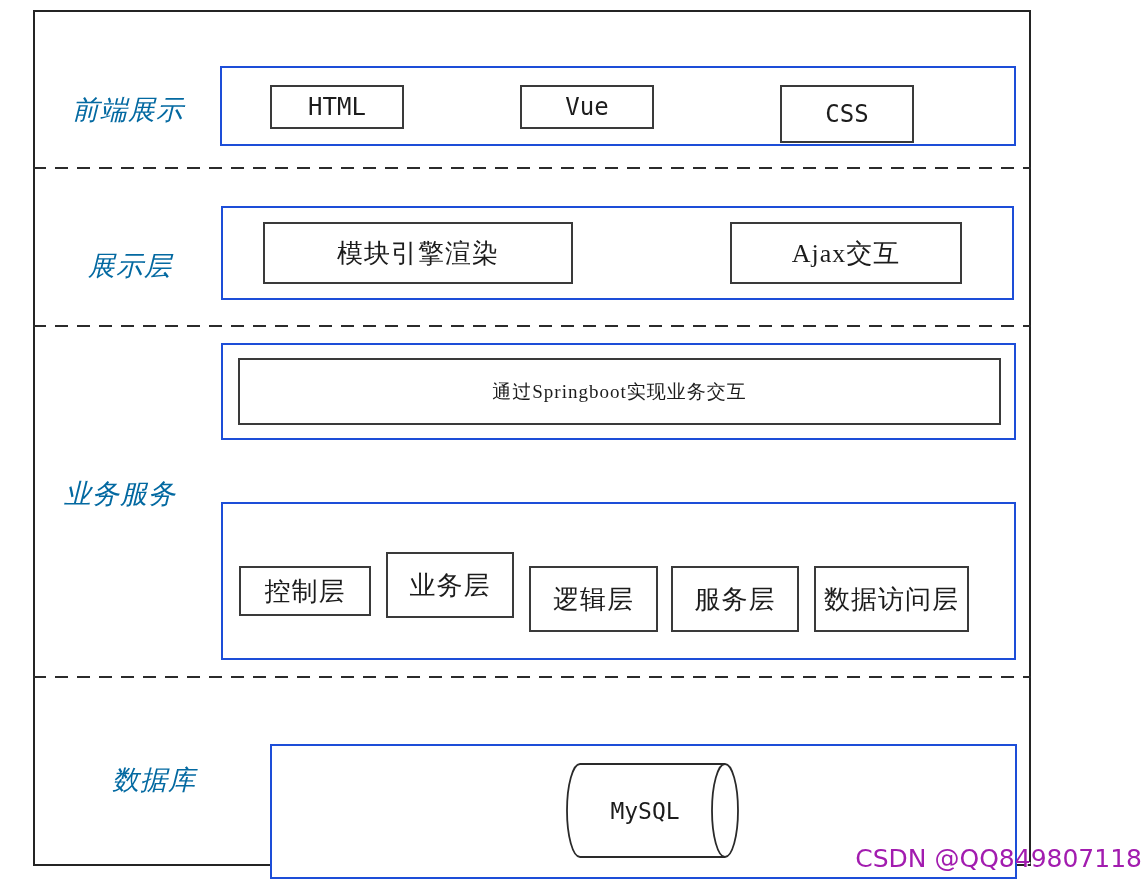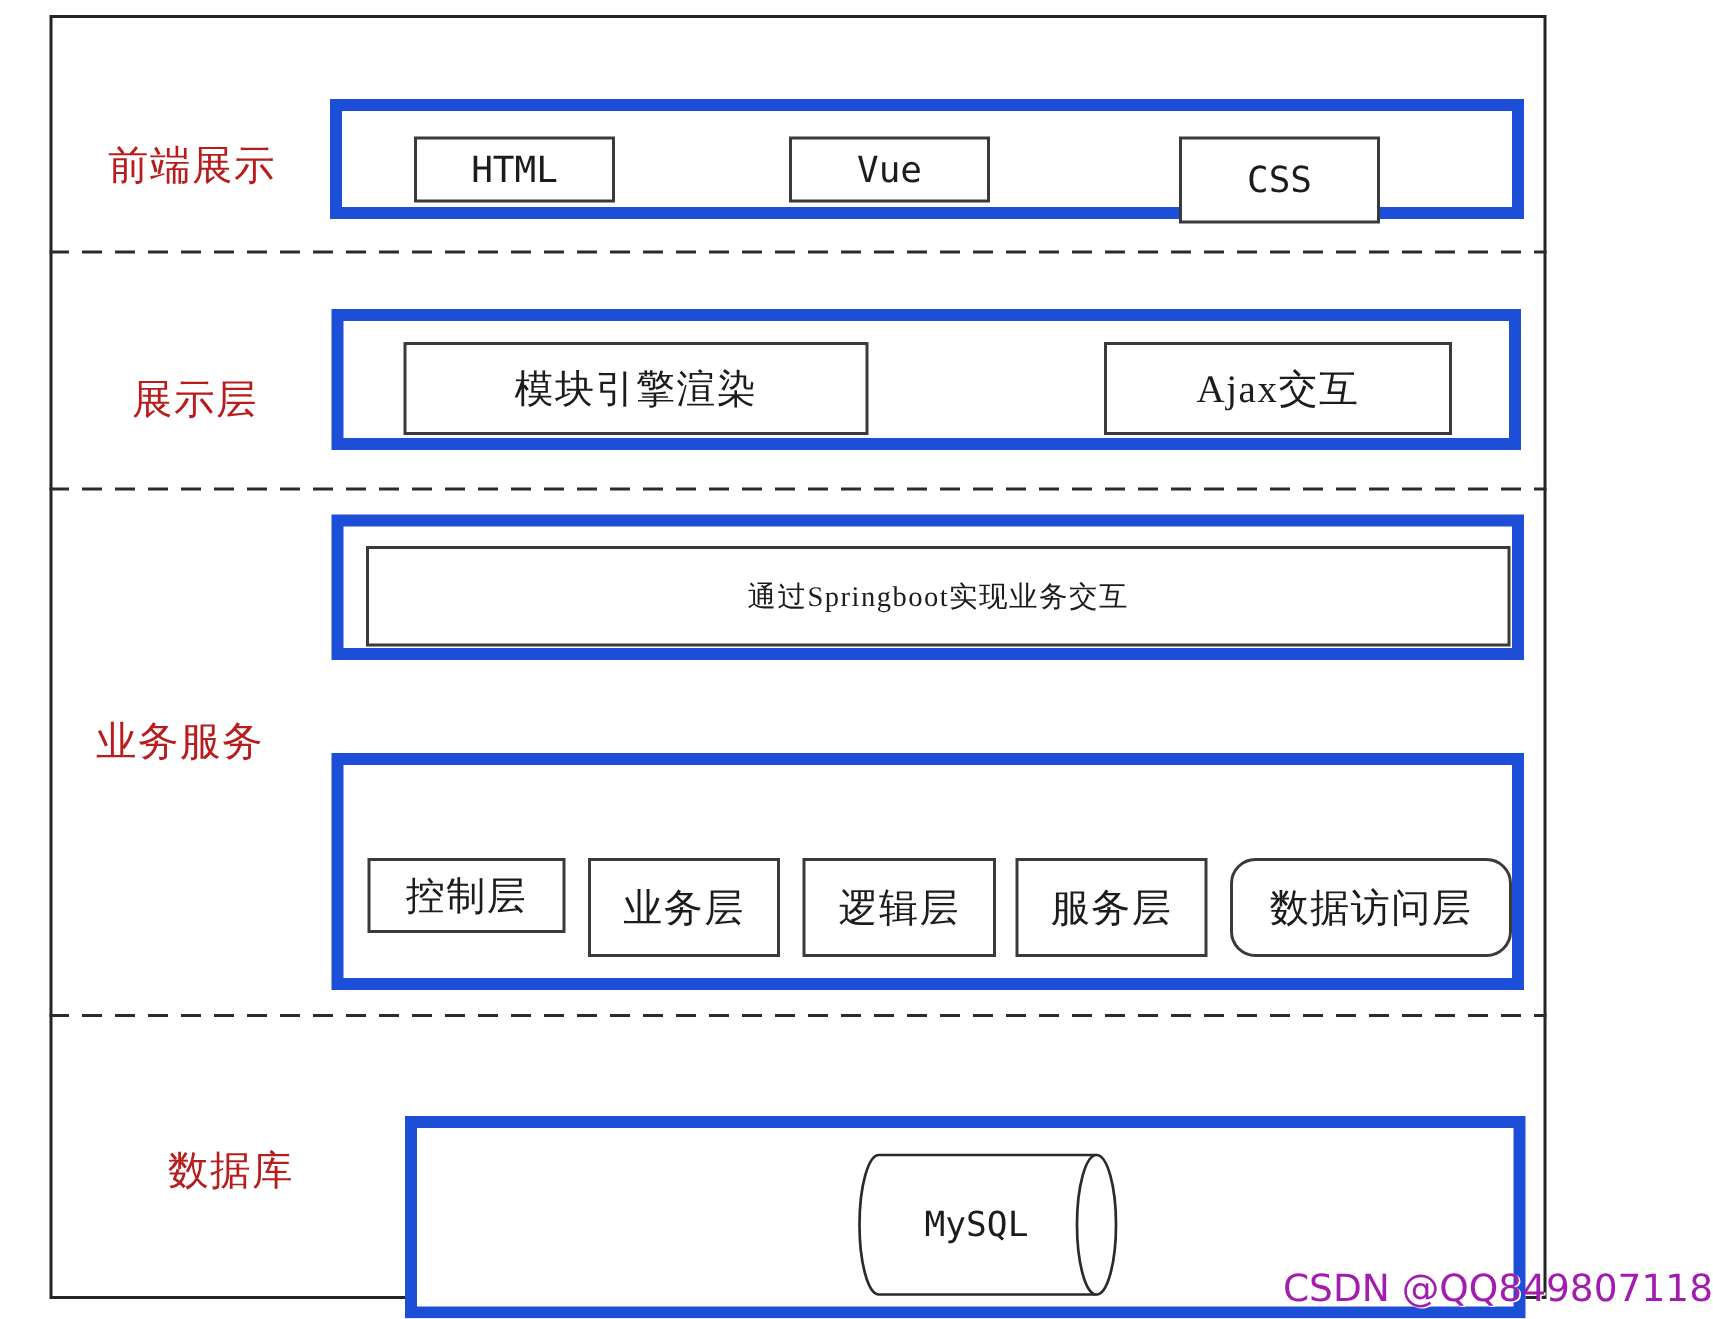--- a/index.html
+++ b/index.html
@@ -29,26 +29,27 @@
     position: absolute;
     left: 33px;
     width: 998px;
     height: 2px;
     background: repeating-linear-gradient(to right, #2b2b2b 0 13px, transparent 13px 22px);
   }
   .row-label {
     position: absolute;
     font-size: 27px;
     letter-spacing: 1px;
-    color: #b91c1c;
+    color: #0369a1;
     white-space: nowrap;
+    font-style: italic;
   }
   .container-box {
     position: absolute;
-    border: 8px solid #1d4ed8;
+    border: 2px solid #1d4ed8;
     background: #ffffff;
     box-sizing: border-box;
   }
   .inner-box {
     position: absolute;
     border: 2px solid #3a3a3a;
     background: #ffffff;
     box-sizing: border-box;
     display: flex;
     align-items: center;
@@ -120,24 +121,24 @@
     <div class="inner-box" style="left:40px; top:14px; width:310px; height:62px;">模块引擎渲染</div>
     <div class="inner-box" style="left:507px; top:14px; width:232px; height:62px;">Ajax交互</div>
   </div>
 
   <div class="row-label" style="left:64px; top:476px;">业务服务</div>
   <div class="container-box" style="left:221px; top:343px; width:795px; height:97px;">
     <div class="inner-box banner-text" style="left:15px; top:13px; width:763px; height:67px;">通过Springboot实现业务交互</div>
   </div>
   <div class="container-box" style="left:221px; top:502px; width:795px; height:158px;">
     <div class="inner-box" style="left:16px; top:62px; width:132px; height:50px;text-align:center;">控制层</div>
-    <div class="inner-box" style="left:163px; top:62px; width:128px; height:66px;">业务层</div>
+    <div class="inner-box" style="left:163px; top:48px; width:128px; height:66px;">业务层</div>
     <div class="inner-box" style="left:306px; top:62px; width:129px; height:66px;">逻辑层</div>
     <div class="inner-box" style="left:448px; top:62px; width:128px; height:66px;">服务层</div>
-    <div class="inner-box" style="left:591px; top:62px; width:188px; height:66px;border-radius:17px;">数据访问层</div>
+    <div class="inner-box" style="left:591px; top:62px; width:155px; height:66px;">数据访问层</div>
   </div>
 
   <div class="row-label" style="left:68px; top:762px;margin-left:44px;">数据库</div>
   <div class="container-box" style="left:270px; top:712px; width:747px; height:135px;margin-top:32px;">
     <div class="cylinder">
       <svg width="176" height="97" viewBox="0 0 176 97" xmlns="http://www.w3.org/2000/svg">
         <path d="M15,2 H160" fill="none" stroke="#2a2a2a" stroke-width="1.8"></path>
         <path d="M15,95 H160" fill="none" stroke="#2a2a2a" stroke-width="1.8"></path>
         <path d="M15,2 A 13,46.5 0 0 0 15,95" fill="none" stroke="#2a2a2a" stroke-width="1.8"></path>
         <ellipse cx="160" cy="48.5" rx="13" ry="46.5" fill="#ffffff" stroke="#2a2a2a" stroke-width="1.8"></ellipse>

